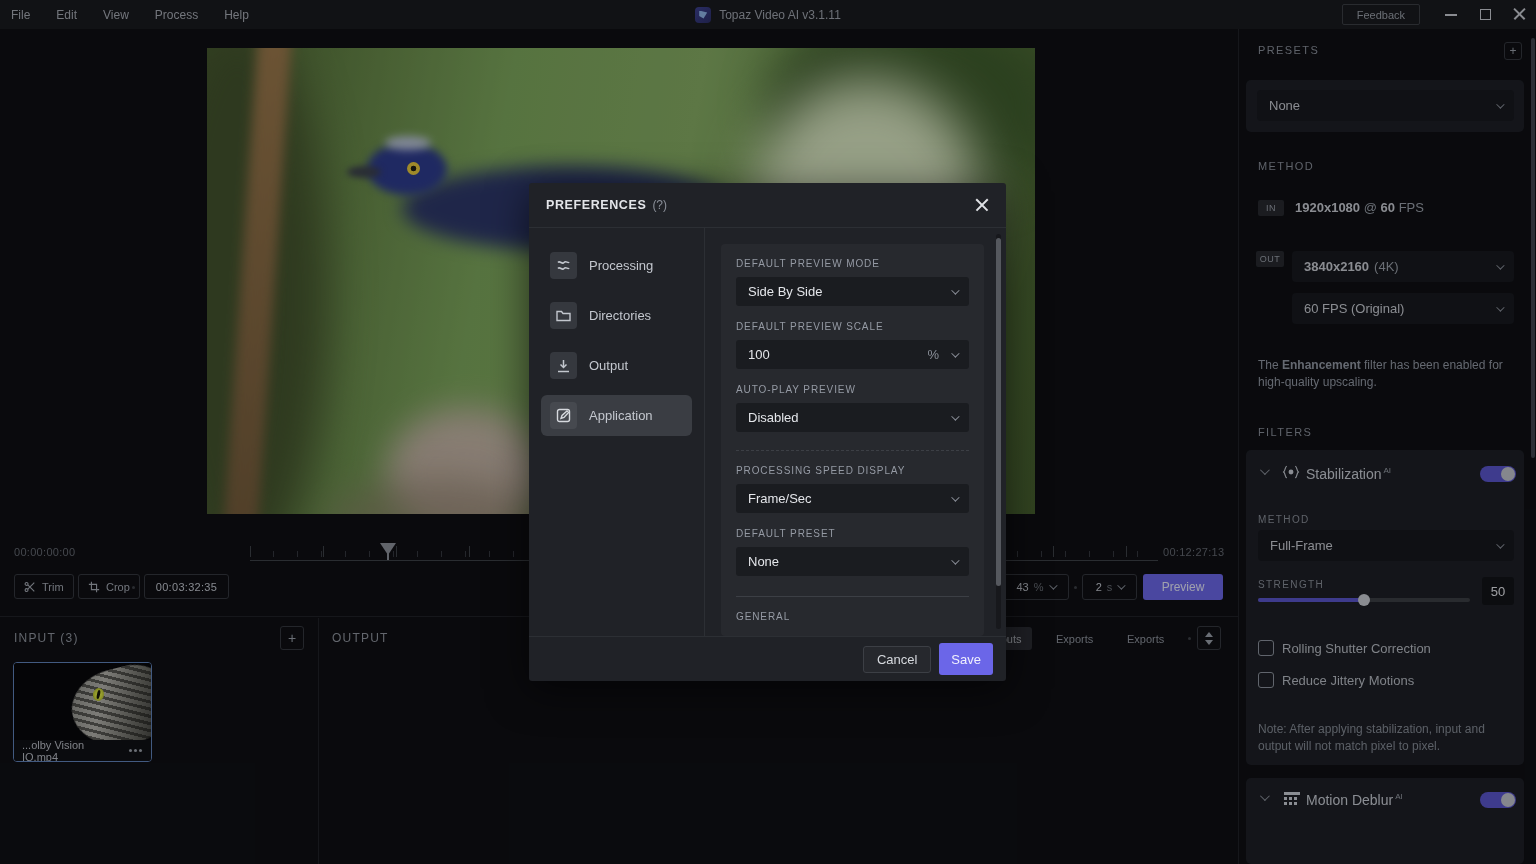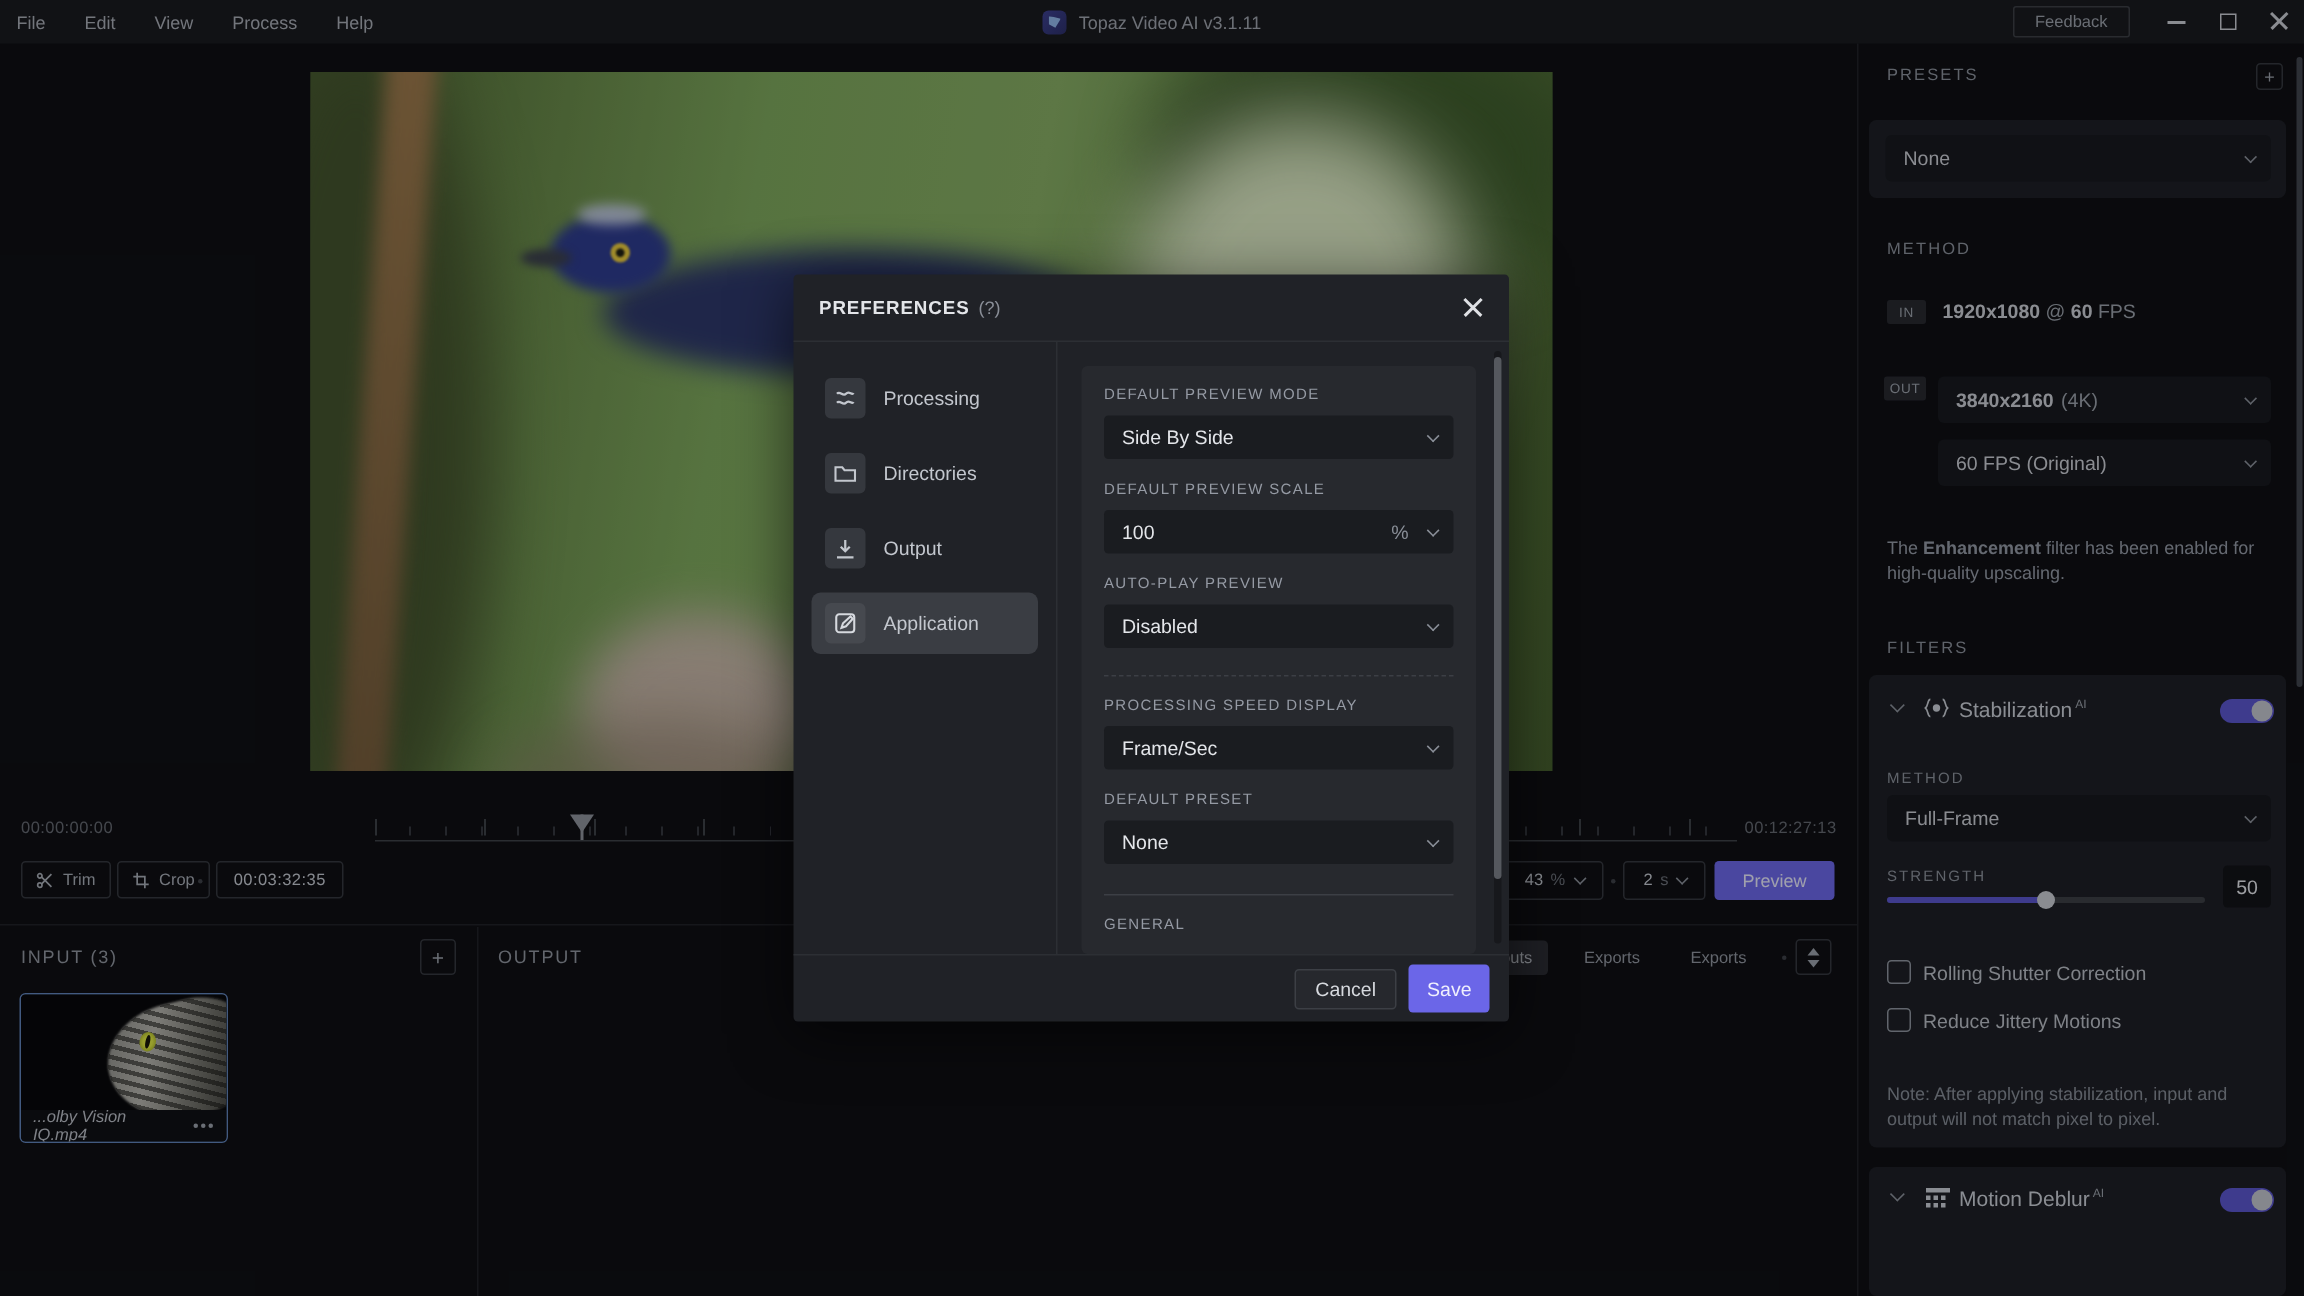--- a/index.html
+++ b/index.html
@@ -56,21 +56,21 @@
   .add-btn{position:absolute;width:24px;height:24px;border:1px solid #33363b;border-radius:3px;color:#9aa0a8;font-size:14px;display:flex;align-items:center;justify-content:center;background:transparent;}
   .clip-card{position:absolute;left:13px;top:662px;width:139px;height:100px;border:1.5px solid #5f82b8;border-radius:4px;background:#060607;overflow:hidden;display:flex;flex-direction:column;}
   .clip-img{flex:1;position:relative;background:#050506;overflow:hidden;}
   .cat-head{position:absolute;left:42%;top:6%;width:72%;height:100%;border-radius:48% 40% 45% 55%;
     background:linear-gradient(115deg,#8a8a84 0%,#b5b4ac 32%,#6e6e66 62%,#262622 95%);
     transform:rotate(-14deg);filter:blur(.6px);}
   .cat-stripes{position:absolute;left:42%;top:6%;width:72%;height:100%;border-radius:48% 40% 45% 55%;
     background:repeating-linear-gradient(28deg,transparent 0 4px,rgba(18,18,14,.55) 4px 7px);transform:rotate(-14deg);}
   .cat-eye{position:absolute;left:58%;top:32%;width:11px;height:13px;border-radius:50%;background:radial-gradient(#dce63e 40%,#8e9a1e);transform:rotate(12deg);}
   .cat-eye::after{content:"";position:absolute;left:4px;top:2px;width:2.5px;height:9px;border-radius:50%;background:#151505;}
-  .clip-name{height:21px;background:#0d0e11;display:flex;align-items:center;gap:8px;padding:0 8px;font-size:11px;color:#b9bdc4;font-style:italic;}
+  .clip-name{height:21px;background:#0d0e11;display:flex;align-items:center;gap:8px;padding:0 8px;font-size:11px;color:#b9bdc4;}
   .dots3{width:14px;height:3px;position:relative;margin-left:auto;}
   .dots3::before{content:"";position:absolute;left:0;top:0;width:3px;height:3px;border-radius:50%;background:#9aa0a8;box-shadow:5px 0 0 #9aa0a8,10px 0 0 #9aa0a8;}
   .tab{position:absolute;height:23px;display:flex;align-items:center;padding:0 10px;font-size:11px;color:#8f949c;border-radius:3px;}
   .tab.active{background:#2a2c31;color:#b9bdc4;}
   .stepper{position:absolute;width:24px;height:24px;border:1px solid #33363b;border-radius:3px;display:flex;flex-direction:column;align-items:center;justify-content:center;gap:3px;}
   .tri-up{width:0;height:0;border-left:4px solid transparent;border-right:4px solid transparent;border-bottom:5px solid #9aa0a8;}
   .tri-dn{width:0;height:0;border-left:4px solid transparent;border-right:4px solid transparent;border-top:5px solid #9aa0a8;}
 
   
   .side-h{position:absolute;font-size:11px;letter-spacing:1.4px;color:#8a8f98;}

